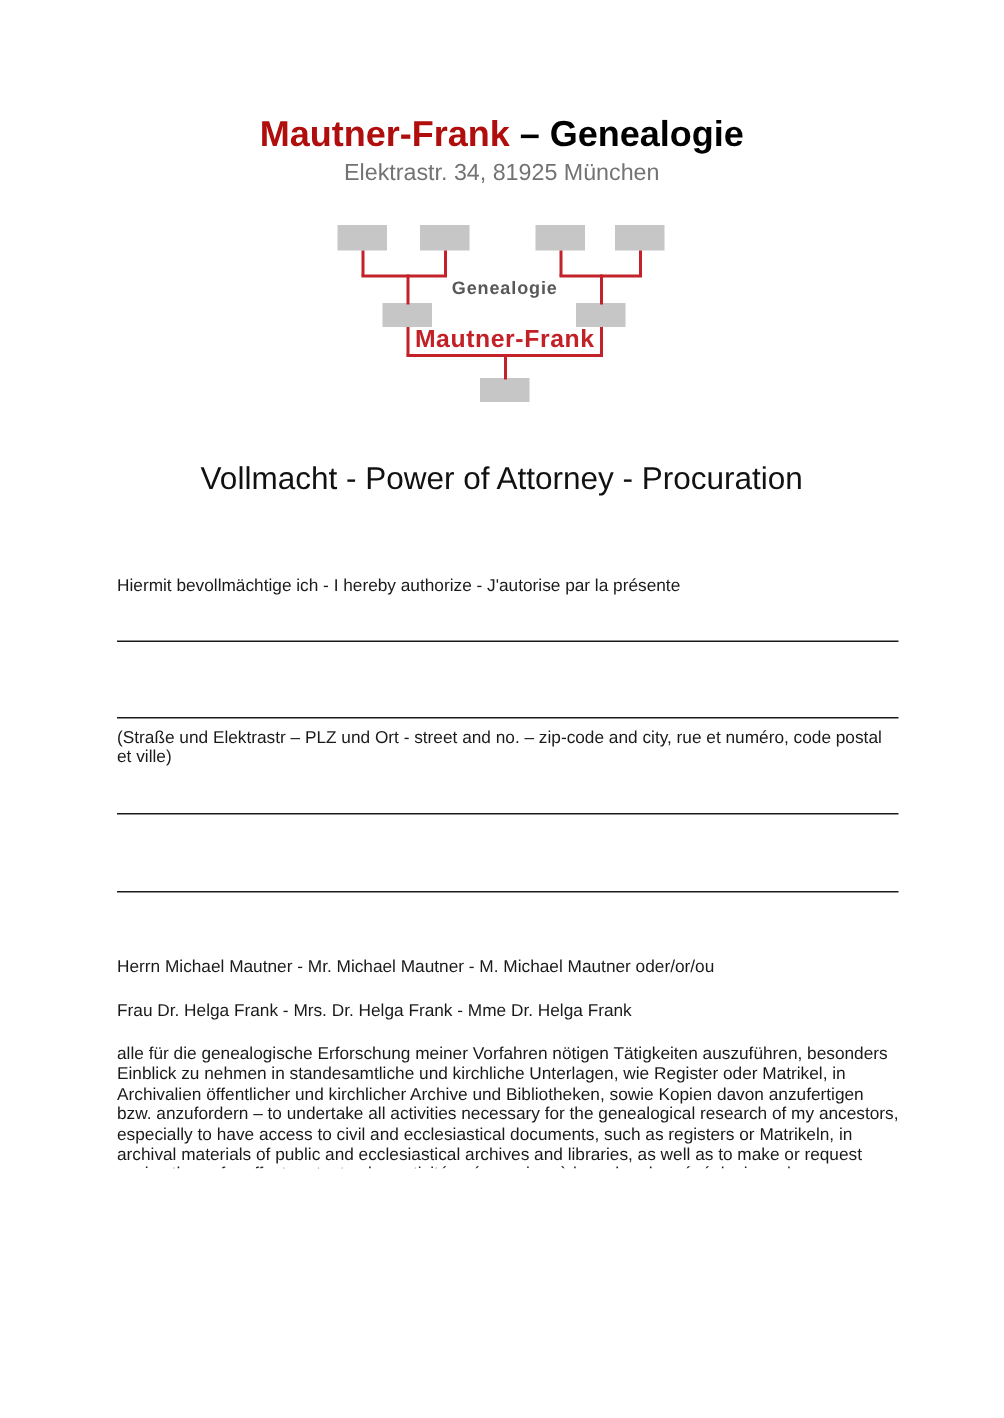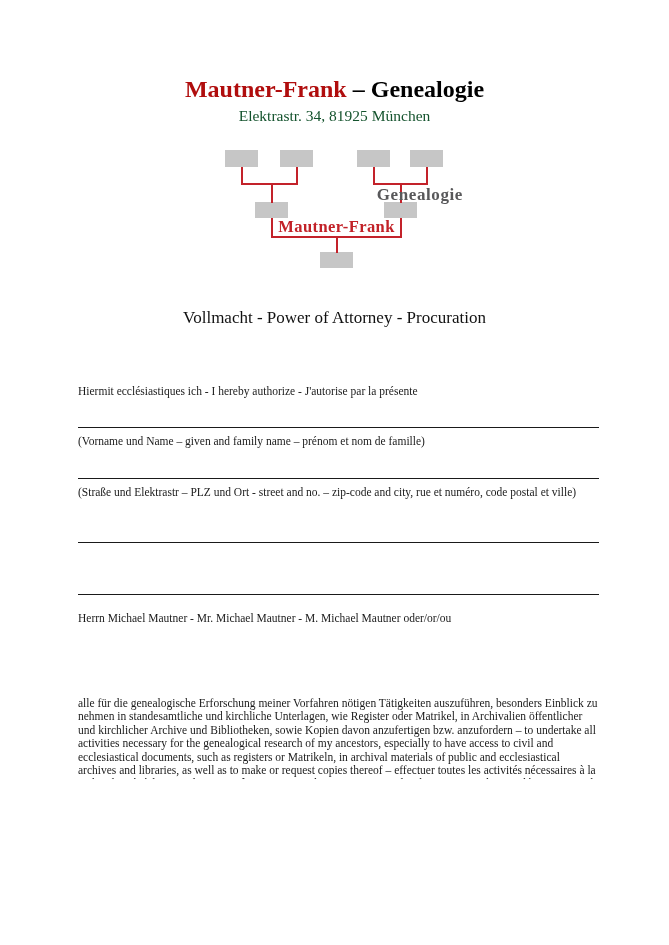--- a/index.html
+++ b/index.html
@@ -1,48 +1,48 @@
 <!DOCTYPE html>
 <html><head>
 <meta charset="utf-8">
 <style>
   html, body { margin: 0; padding: 0; background: #ffffff; }
   .page {
     position: relative;
     width: 669px;
     height: 779px;
     background: #ffffff;
-    font-family: Liberation Serif, serif;
+    font-family: Liberation Sans, sans-serif;
     color: #1a1a1a;
     overflow: hidden;
   }
   .brand {
     position: absolute; top: 76px; left: 0; width: 669px;
     text-align: center; font-size: 24px; font-weight: bold; color: #000000;
   }
   .brand-red { color: #b00d0d; }
   .address {
     position: absolute; top: 107px; left: 0; width: 669px;
-    text-align: center; font-size: 15.5px; color: #14532d;
+    text-align: center; font-size: 15.5px; color: #737373;
   }
   .logo { position: absolute; left: 210px; top: 140px; width: 253px; height: 135px; }
   .tbox { position: absolute; width: 33px; height: 17px; background: #c6c6c6; }
   .tbox.small { height: 16px; }
   .tline { position: absolute; background: #c3222a; }
   .logo-gray {
-    position: absolute; left: 0; top: 45px; width: 253px; text-align: right;
-    font-size: 17px; font-weight: bold; color: #58585a; letter-spacing: 0.6px;
+    position: absolute; left: 0; top: 45px; width: 253px; text-align: center;
+    font-size: 12px; font-weight: bold; color: #58585a; letter-spacing: 0.6px;
   }
   .logo-red {
     position: absolute; left: 0; top: 77px; width: 253px; text-align: center;
     font-size: 16.5px; font-weight: bold; color: #c22127; letter-spacing: 0.4px;
   }
   .doc-title {
     position: absolute; top: 308px; left: 0; width: 669px;
-    text-align: center; font-size: 17px; font-weight: 400; color: #111111;
+    text-align: center; font-size: 21px; font-weight: 400; color: #111111;
   }
   .body-text {
     position: absolute; left: 78px; width: 521px;
     font-size: 11.5px; line-height: 13.4px; color: #1a1a1a;
   }
   .rule {
     position: absolute; left: 78px; width: 521px; height: 1.4px; background: #1a1a1a;
   }
 </style>
 </head>
@@ -78,31 +78,31 @@
     <div class="tline" style="left:190px;top:78px;width:1.5px;height:19px"></div>
     <div class="tline" style="left:61px;top:96px;width:130.5px;height:1.5px"></div>
     <div class="tline" style="left:126px;top:96px;width:1.5px;height:16.5px"></div>
 
     <div class="logo-gray">Genealogie</div>
     <div class="logo-red">Mautner-Frank</div>
   </div>
 
   <div class="doc-title">Vollmacht - Power of Attorney - Procuration</div>
 
-  <div class="body-text" style="top:385px">Hiermit ecclésiastiques ich - I hereby authorize - J'autorise par la présente</div>
+  <div class="body-text" style="top:385px">Hiermit bevollmächtige ich - I hereby authorize - J'autorise par la présente</div>
 
   <div class="rule" style="top:427px"></div>
-  <div class="body-text" style="top:435px">(Vorname und Name – given and family name – prénom et nom de famille)</div>
 
   <div class="rule" style="top:478px"></div>
   <div class="body-text" style="top:486px">(Straße und Elektrastr – PLZ und Ort - street and no. – zip-code and city, rue et numéro, code postal et ville)</div>
 
   <div class="rule" style="top:542px"></div>
 
   <div class="rule" style="top:594px"></div>
 
-  <div class="body-text" style="top:612px">Herrn Michael Mautner - Mr. Michael Mautner - M. Michael Mautner oder/or/ou</div>
+  <div class="body-text" style="top:639px">Herrn Michael Mautner - Mr. Michael Mautner - M. Michael Mautner oder/or/ou</div>
+  <div class="body-text" style="top:668px">Frau Dr. Helga Frank - Mrs. Dr. Helga Frank - Mme Dr. Helga Frank</div>
 
   <div class="body-text" style="top:697px">alle für die genealogische Erforschung meiner Vorfahren nötigen Tätigkeiten auszuführen, besonders Einblick zu nehmen in standesamtliche und kirchliche Unterlagen, wie Register oder Matrikel, in Archivalien öffentlicher und kirchlicher Archive und Bibliotheken, sowie Kopien davon anzufertigen bzw. anzufordern – to undertake all activities necessary for the genealogical research of my ancestors, especially to have access to civil and ecclesiastical documents, such as registers or Matrikeln, in archival materials of public and ecclesiastical archives and libraries, as well as to make or request copies thereof – effectuer toutes les activités nécessaires à la recherche généalogique de mes ancêtres, en particulier pour inspecter les documents civils et ecclésiastiques, tels que les registres ou les Matrikeln, dans les archives des archives et bibliothèques publiques et ecclésiastiques, ainsi que pour en faire ou en demander des copies.</div>
 
   <div class="rule" style="top:858px"></div>
 
 </div>
 
 </body></html>

